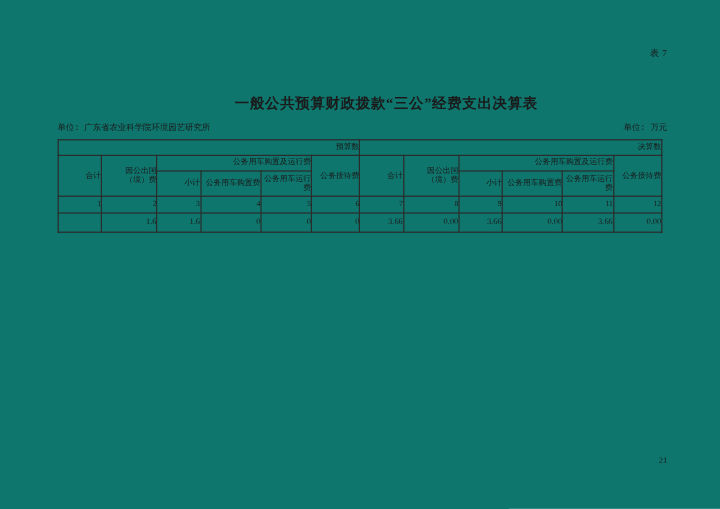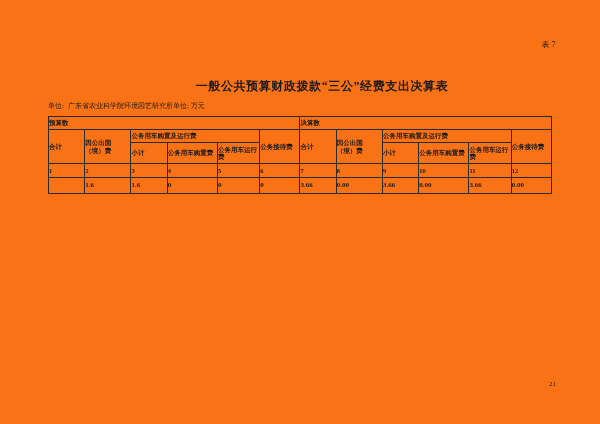--- a/index.html
+++ b/index.html
@@ -13,21 +13,21 @@
     font-family: "Liberation Serif", "DejaVu Serif", serif;
     color: #1a1a1a;
     position: relative;
     overflow: hidden;
   }
   .page {
     position: absolute;
     left: 0; top: 0;
     width: 600px;
     height: 424px;
-    background: #f97316;
+    background: #0f766e;
     box-sizing: border-box;
   }
   .form-code {
     position: absolute;
     right: 44px;
     top: 40px;
     font-size: 7.5px;
     letter-spacing: 0.4px;
   }
   .doc-title {
@@ -41,43 +41,45 @@
     letter-spacing: 0.6px;
     margin-left: 44px;
   }
   .meta-row {
     position: absolute;
     left: 48px;
     right: 44px;
     top: 101px;
     font-size: 7px;
     display: flex;
+    justify-content: space-between;
     align-items: baseline;
+    font-family: Liberation Mono, monospace;
   }
   .meta-left {
     white-space: nowrap;
   }
   .meta-left .label { margin-right: 4px; }
   .meta-right { white-space: nowrap; }
 
   table.budget {
     position: absolute;
     left: 48px;
     top: 116px;
     width: 504px;
     border-collapse: collapse;
     table-layout: fixed;
     font-size: 6.5px;
   }
   table.budget td, table.budget th {
     border: 0.8px solid #2b2b2b;
-    text-align: left;
+    text-align: right;
     vertical-align: middle;
     padding: 0;
-    font-weight: bold;
+    font-weight: normal;
     line-height: 1.15;
   }
   .h-group { height: 13px; }
   .h-sub   { height: 13px; }
   .h-leaf  { height: 21px; }
   .h-num   { height: 14px; }
   .h-data  { height: 16px; }
   .leaf-cell { padding: 1px 1px; }
   .num-row td { font-size: 6.5px; }
   .data-row td { font-size: 7px; }

